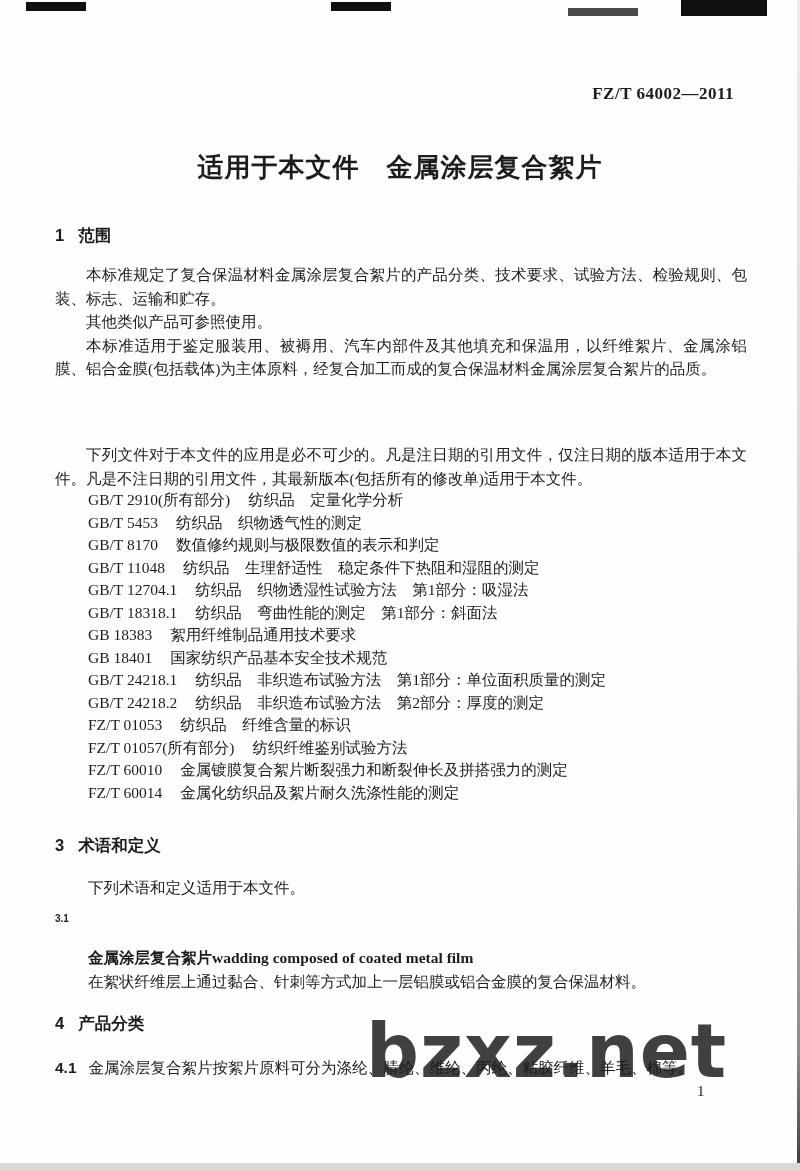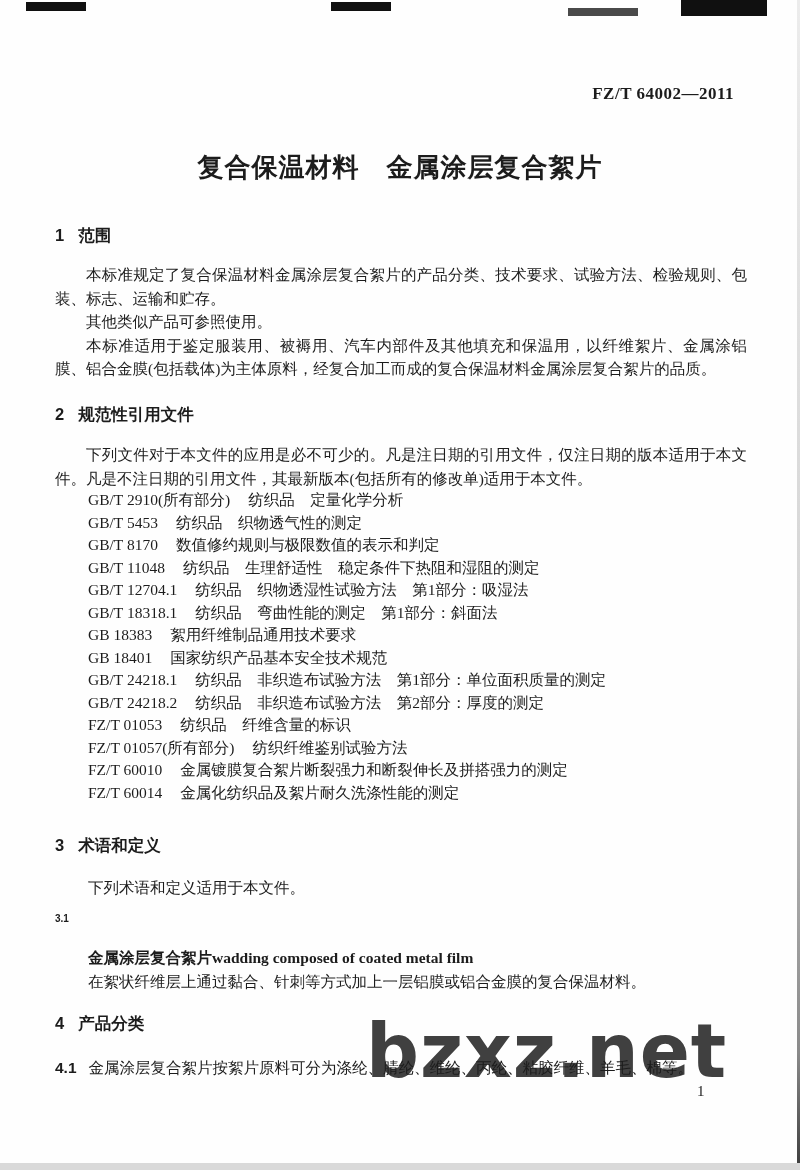--- a/index.html
+++ b/index.html
@@ -120,34 +120,31 @@
   <div class="scan-dash dash-4"></div>
   <div class="edge-right"></div>
   <div class="edge-bottom"></div>
 
   <div class="watermark">bzxz.net</div>
 
   <div class="content">
 
     <div class="header-code">FZ/T 64002—2011</div>
 
-    <div class="doc-title">复合保温材料　金属涂层复合絮片</div>
+    <div class="doc-title">适用于本文件　金属涂层复合絮片</div>
 
     <div id="sec1-h" class="abs sec-heading">
       <span class="sec-num">1</span><span>范围</span>
     </div>
     <div id="sec1-body" class="abs body-text">
       <p>本标准规定了复合保温材料金属涂层复合絮片的产品分类、技术要求、试验方法、检验规则、包装、标志、运输和贮存。</p>
       <p>其他类似产品可参照使用。</p>
       <p>本标准适用于鉴定服装用、被褥用、汽车内部件及其他填充和保温用，以纤维絮片、金属涂铝膜、铝合金膜(包括载体)为主体原料，经复合加工而成的复合保温材料金属涂层复合絮片的品质。</p>
     </div>
 
-    <div id="sec2-h" class="abs sec-heading">
-      <span class="sec-num">2</span><span>规范性引用文件</span>
-    </div>
     <div id="sec2-intro" class="abs body-text">
       <p>下列文件对于本文件的应用是必不可少的。凡是注日期的引用文件，仅注日期的版本适用于本文件。凡是不注日期的引用文件，其最新版本(包括所有的修改单)适用于本文件。</p>
     </div>
     <div id="ref-list" class="abs ref-list">
         <div class="ref-line"><span class="ref-code">GB/T 2910(所有部分)</span><span>纺织品　定量化学分析</span></div>
         <div class="ref-line"><span class="ref-code">GB/T 5453</span><span>纺织品　织物透气性的测定</span></div>
         <div class="ref-line"><span class="ref-code">GB/T 8170</span><span>数值修约规则与极限数值的表示和判定</span></div>
         <div class="ref-line"><span class="ref-code">GB/T 11048</span><span>纺织品　生理舒适性　稳定条件下热阻和湿阻的测定</span></div>
         <div class="ref-line"><span class="ref-code">GB/T 12704.1</span><span>纺织品　织物透湿性试验方法　第1部分：吸湿法</span></div>
         <div class="ref-line"><span class="ref-code">GB/T 18318.1</span><span>纺织品　弯曲性能的测定　第1部分：斜面法</span></div>

